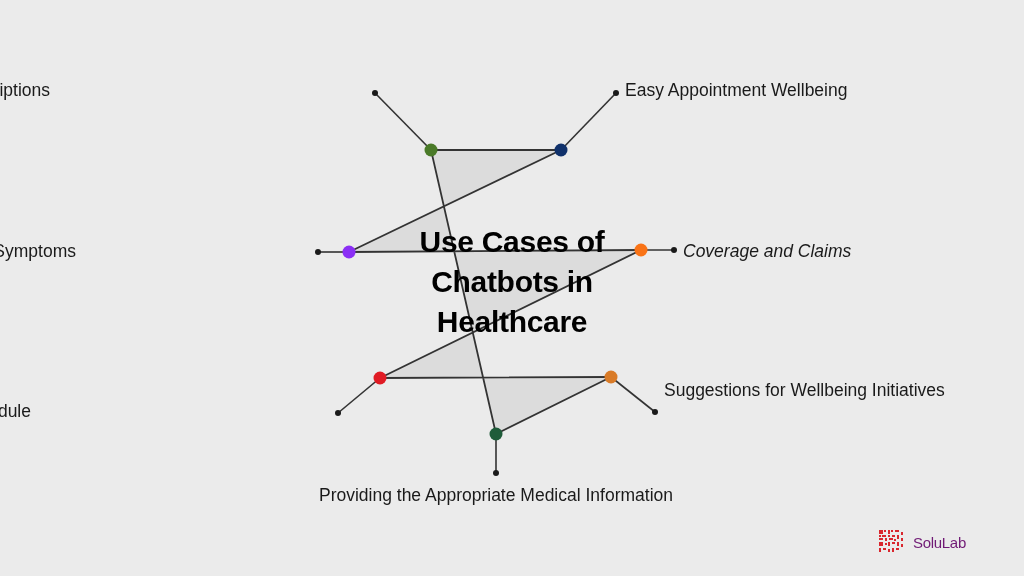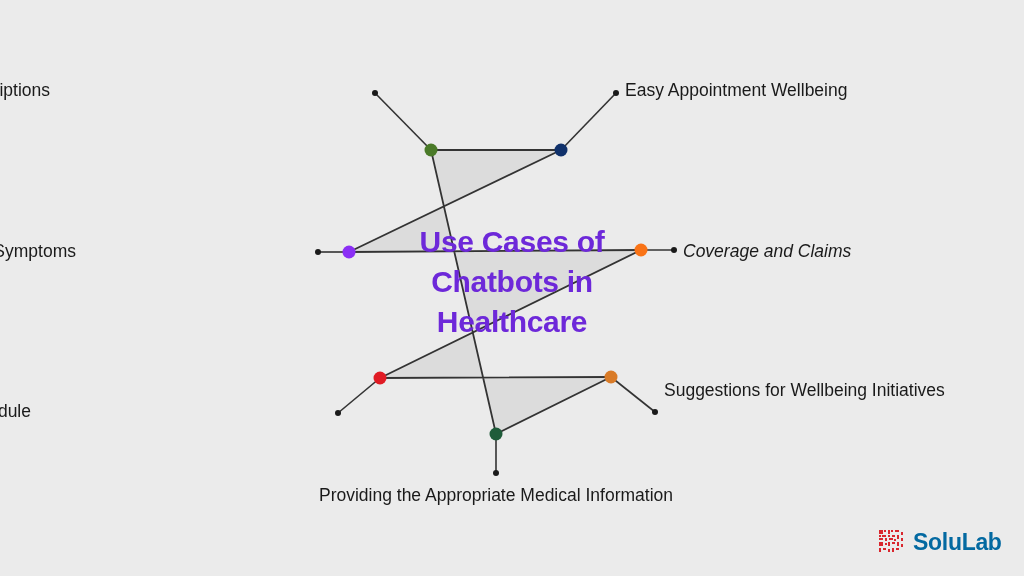--- a/index.html
+++ b/index.html
@@ -29,21 +29,21 @@
   }
   .center-title {
     position: absolute;
     left: 362px;
     top: 222px;
     width: 300px;
     text-align: center;
     font-size: 30px;
     font-weight: bold;
     line-height: 1.33;
-    color: #6d28d9;
+    color: #000000;
     letter-spacing: -0.3px;
     white-space: pre-line;
   }
   .node-label {
     position: absolute;
     font-size: 17.5px;
     color: #1a1a1a;
     white-space: nowrap;
     line-height: 1;
   }
@@ -57,23 +57,23 @@
     left: 879px;
     top: 530px;
     display: flex;
     align-items: center;
     gap: 8px;
   }
   #logo-mark {
     display: block;
   }
   #logo-text {
-    font-size: 23px;
-    font-weight: bold;
-    color: #0369a1;
+    font-size: 15px;
+    font-weight: normal;
+    color: #701a75;
     letter-spacing: -0.3px;
     line-height: 1;
   }
 </style>
 </head>
 <body>
 
 <div id="canvas">
 
   <svg id="diagram" viewBox="0 0 1024 576">

